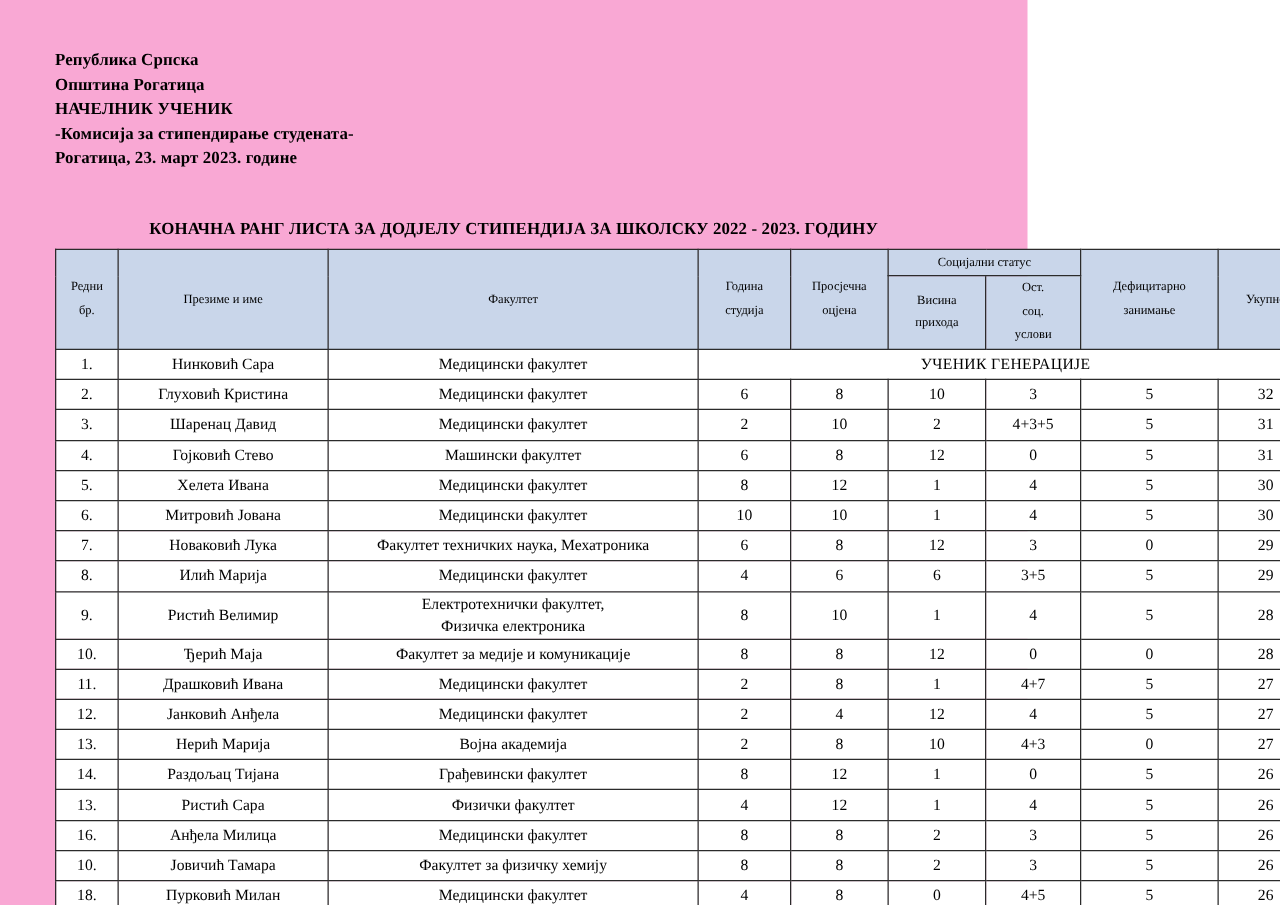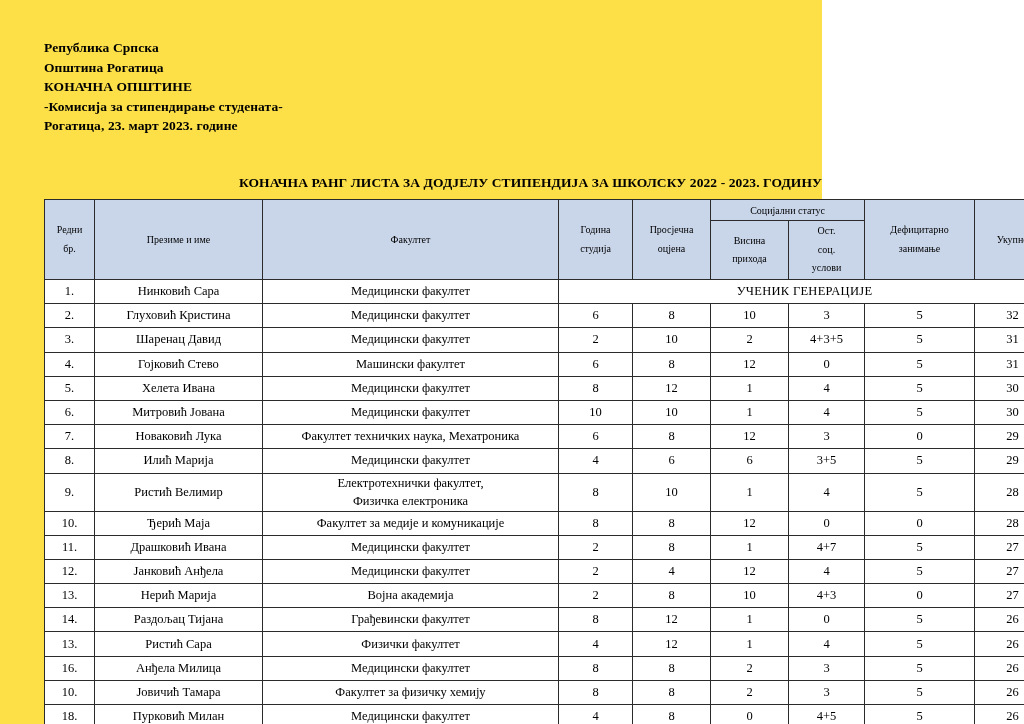--- a/index.html
+++ b/index.html
@@ -13,40 +13,40 @@
     font-family: "Liberation Serif", serif;
     color: #000000;
     position: relative;
     overflow: hidden;
   }
   .page {
     position: absolute;
     left: 0; top: 0;
     width: 822px;
     height: 724px;
-    background: #fde047;
+    background: #f9a8d4;
   }
   .header-block {
     position: absolute;
     left: 44px;
     top: 38px;
     font-size: 13.5px;
     font-weight: bold;
     line-height: 19.5px;
     letter-spacing: 0.1px;
   }
   .header-line {
     white-space: nowrap;
   }
   .doc-title {
     position: absolute;
     left: 0;
     right: 0;
     top: 175px;
-    text-align: right;
+    text-align: center;
     font-size: 13.5px;
     font-weight: bold;
     letter-spacing: 0.1px;
   }
   table.rank {
     position: absolute;
     left: 44px;
     top: 199px;
     width: 936px;
     border-collapse: collapse;
@@ -102,21 +102,21 @@
   col.c-uk { width: 76px; }
 </style>
 </head>
 <body>
 
 <div class="page">
 
   <div class="header-block">
     <div class="header-line">Република Српска</div>
     <div class="header-line">Општина Рогатица</div>
-    <div class="header-line">КОНАЧНА ОПШТИНЕ</div>
+    <div class="header-line">НАЧЕЛНИК УЧЕНИК</div>
     <div class="header-line">-Комисија за стипендирање студената-</div>
     <div class="header-line">Рогатица, 23. март 2023. године</div>
   </div>
 
   <div class="doc-title">КОНАЧНА РАНГ ЛИСТА ЗА ДОДЈЕЛУ СТИПЕНДИЈА ЗА ШКОЛСКУ 2022 - 2023. ГОДИНУ</div>
 
   <table class="rank">
     <colgroup>
       <col class="c-rb">
         <col class="c-name">

